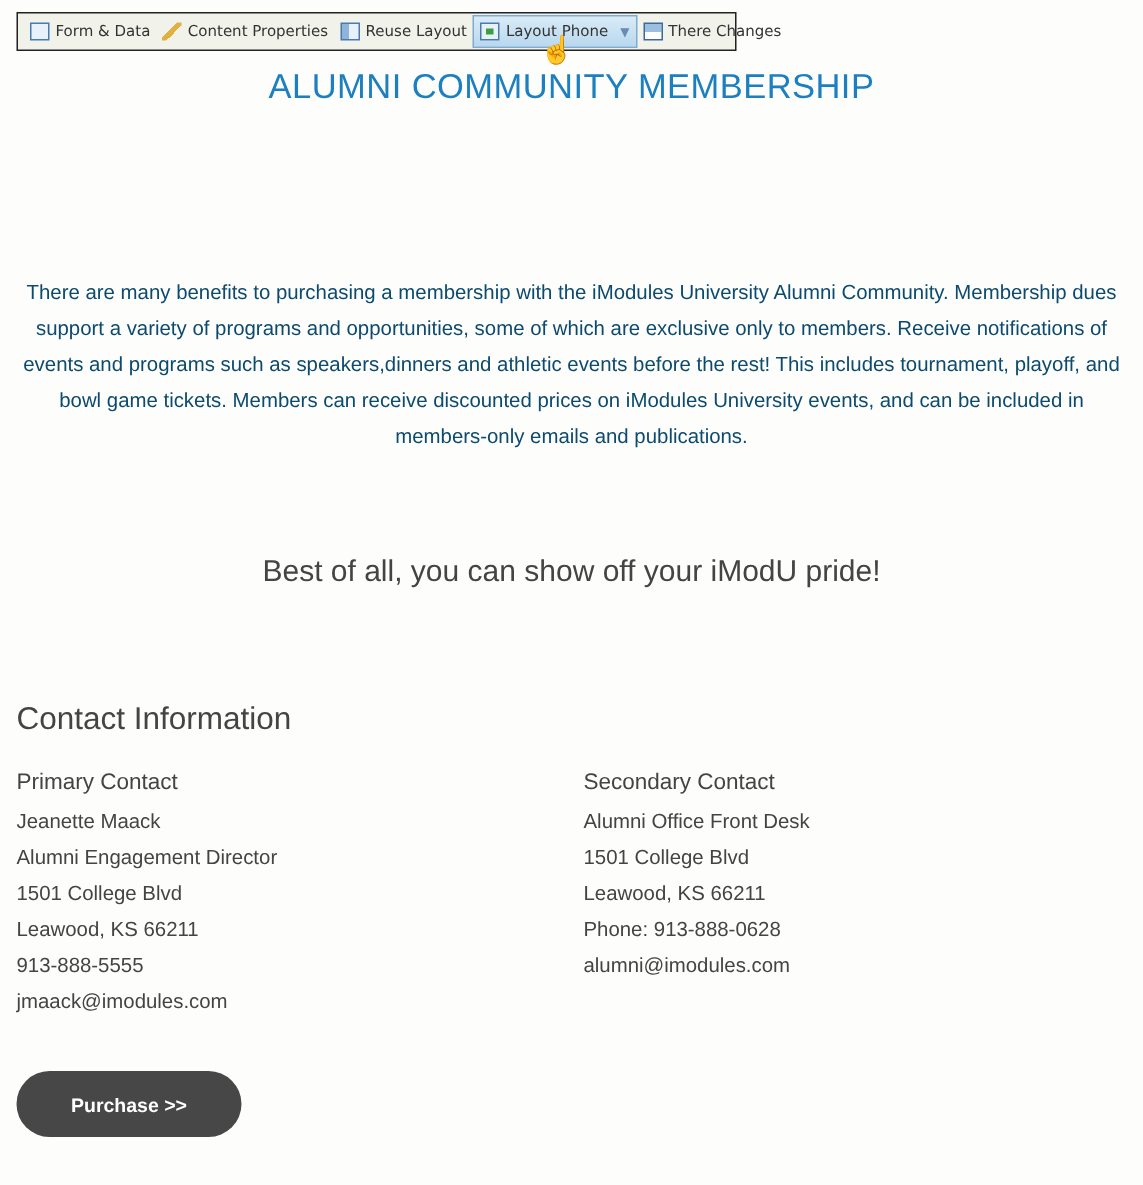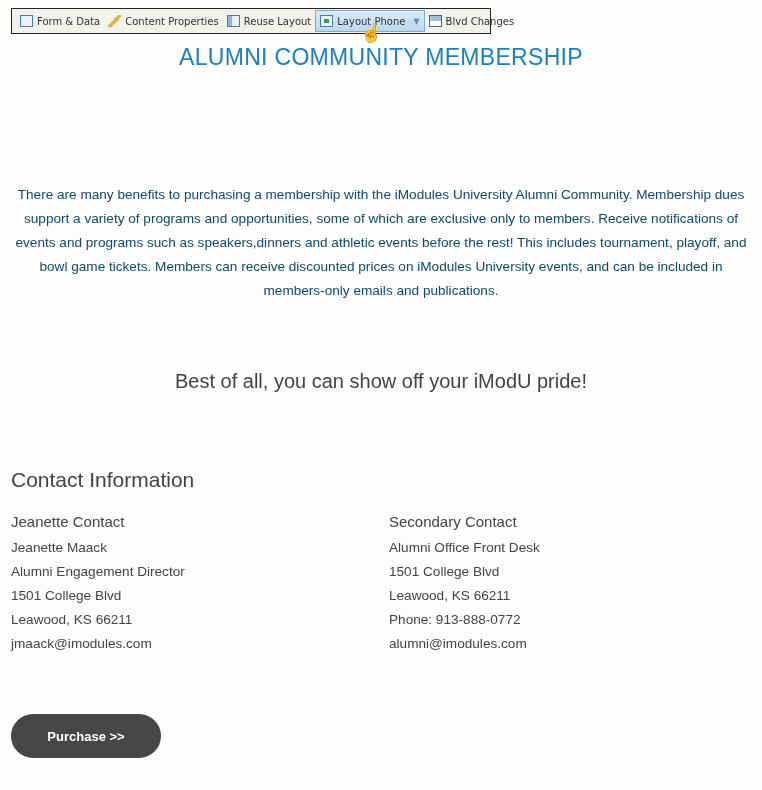--- a/index.html
+++ b/index.html
@@ -48,42 +48,43 @@
     <span class="ic ic-reuse"></span>
     <span>Reuse Layout</span>
   </div>
   <div class="tb-btn active">
     <span class="ic ic-layout"></span>
     <span>Layout Phone</span>
     <span class="caret">▼</span>
   </div>
   <div class="tb-btn">
     <span class="ic ic-save"></span>
-    <span>Blvd Changes</span>
+    <span>There Changes</span>
   </div>
 </div>
 <div class="cursor">☝</div>
 
 <div class="title">ALUMNI COMMUNITY MEMBERSHIP</div>
 <div class="intro">There are many benefits to purchasing a membership with the iModules University Alumni Community. Membership dues support a variety of programs and opportunities, some of which are exclusive only to members. Receive notifications of events and programs such as speakers,dinners and athletic events before the rest! This includes tournament, playoff, and bowl game tickets. Members can receive discounted prices on iModules University events, and can be included in members-only emails and publications.</div>
 <div class="pride">Best of all, you can show off your iModU pride!</div>
 
 <div class="contact-h">Contact Information</div>
 
 <div class="col" style="left:11px">
-  <div class="h">Jeanette Contact</div>
+  <div class="h">Primary Contact</div>
   <div class="line">Jeanette Maack</div>
   <div class="line">Alumni Engagement Director</div>
   <div class="line">1501 College Blvd</div>
   <div class="line">Leawood, KS 66211</div>
+  <div class="line">913-888-5555</div>
   <div class="line">jmaack@imodules.com</div>
 </div>
 
 <div class="col" style="left:389px">
   <div class="h">Secondary Contact</div>
   <div class="line">Alumni Office Front Desk</div>
   <div class="line">1501 College Blvd</div>
   <div class="line">Leawood, KS 66211</div>
-  <div class="line">Phone: 913-888-0772</div>
+  <div class="line">Phone: 913-888-0628</div>
   <div class="line">alumni@imodules.com</div>
 </div>
 
 <button class="purchase">Purchase &gt;&gt;</button>
 
 </body></html>

